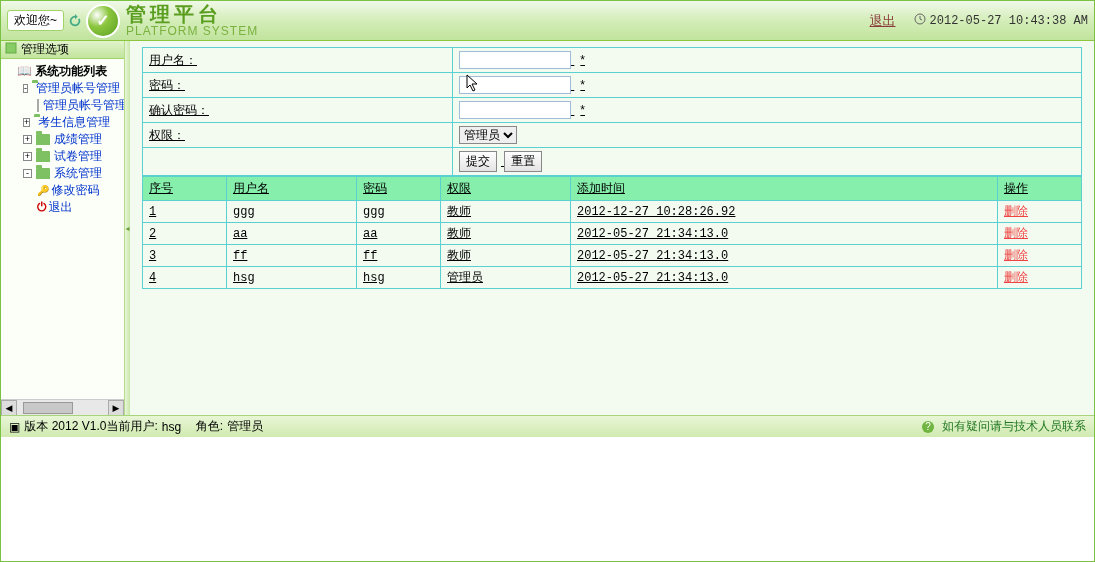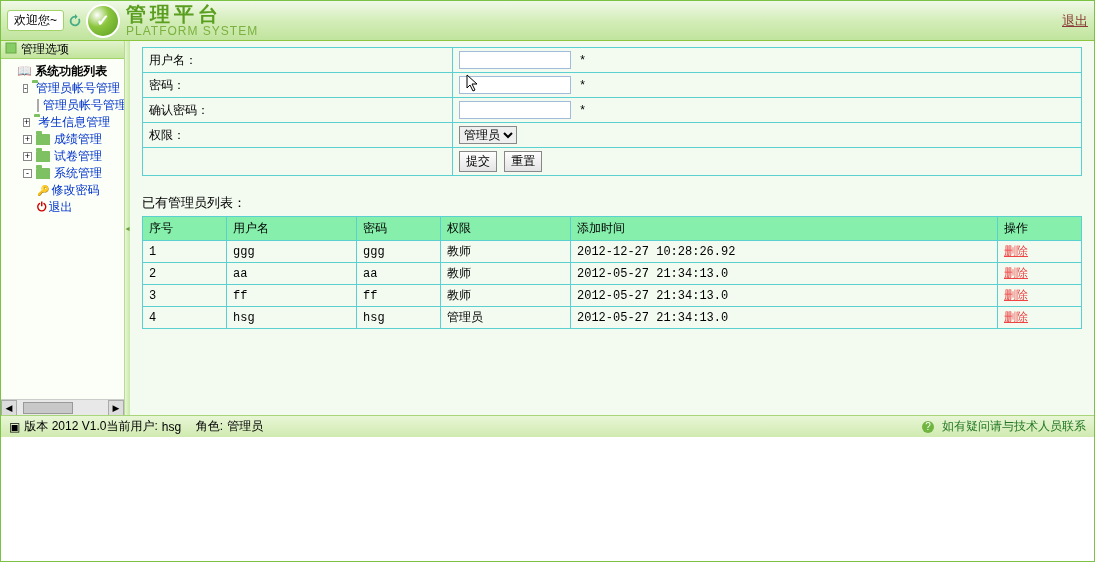--- a/index.html
+++ b/index.html
@@ -190,20 +190,21 @@
   background: linear-gradient(to right, #e8f5d8, #c8e8a8);
   cursor: col-resize;
   display:flex; align-items:center; justify-content:center;
   font-size:8px; color:#6a9c3a;
 }
 .main {
   flex: 1;
   background: #f3fbf0;
   padding: 6px 12px;
   overflow: auto;
+  text-decoration: underline;
 }
 .form-table {
   width: 100%;
   border-collapse: collapse;
 }
 .form-table td {
   border: 1px solid #5bd0d0;
   padding: 3px 6px;
   background: #f3fbf0;
   vertical-align: middle;
@@ -299,20 +300,29 @@
         <path d="M8 2a6 6 0 1 0 5.2 3l-1.7 1A4 4 0 1 1 8 4v2l3-3-3-3z" fill="#4a8"></path>
       </svg>
   </span>
   <div class="logo-circle"></div>
   <div>
     <div class="brand-title">管理平台</div>
     <div class="brand-sub">PLATFORM SYSTEM</div>
   </div>
   <div class="header-right">
     <a class="logout-link">退出</a>
+    <span class="datetime">
+      <span>
+        <svg width="12" height="12" viewBox="0 0 12 12">
+            <circle cx="6" cy="6" r="5" fill="none" stroke="#666"></circle>
+            <path d="M6 3v3l2 1" stroke="#666" fill="none"></path>
+          </svg>
+      </span>
+      <span>2012-05-27 10:43:38 AM</span>
+    </span>
   </div>
 </div>
 
 <div class="body-row">
 
   <div class="sidebar">
     <div class="sidebar-header">
       <span class="icon">
         <svg width="12" height="12" viewBox="0 0 12 12">
             <rect x="1" y="1" width="10" height="10" fill="#8c6" stroke="#6a4"></rect>
@@ -409,21 +419,20 @@
       <tr>
         <td class="label-cell"></td>
         <td>
           <button class="btn" type="button">提交</button>
           <button class="btn" type="button">重置</button>
         </td>
       </tr>
     </tbody>
       </table>
 
-    <div class="list-title">已有管理员列表：</div>
 
     <table class="data-table">
       <thead>
         <tr>
           <th style="width:84px">序号</th>
           <th style="width:130px">用户名</th>
           <th style="width:84px">密码</th>
           <th style="width:130px">权限</th>
           <th>添加时间</th>
           <th style="width:84px">操作</th>

